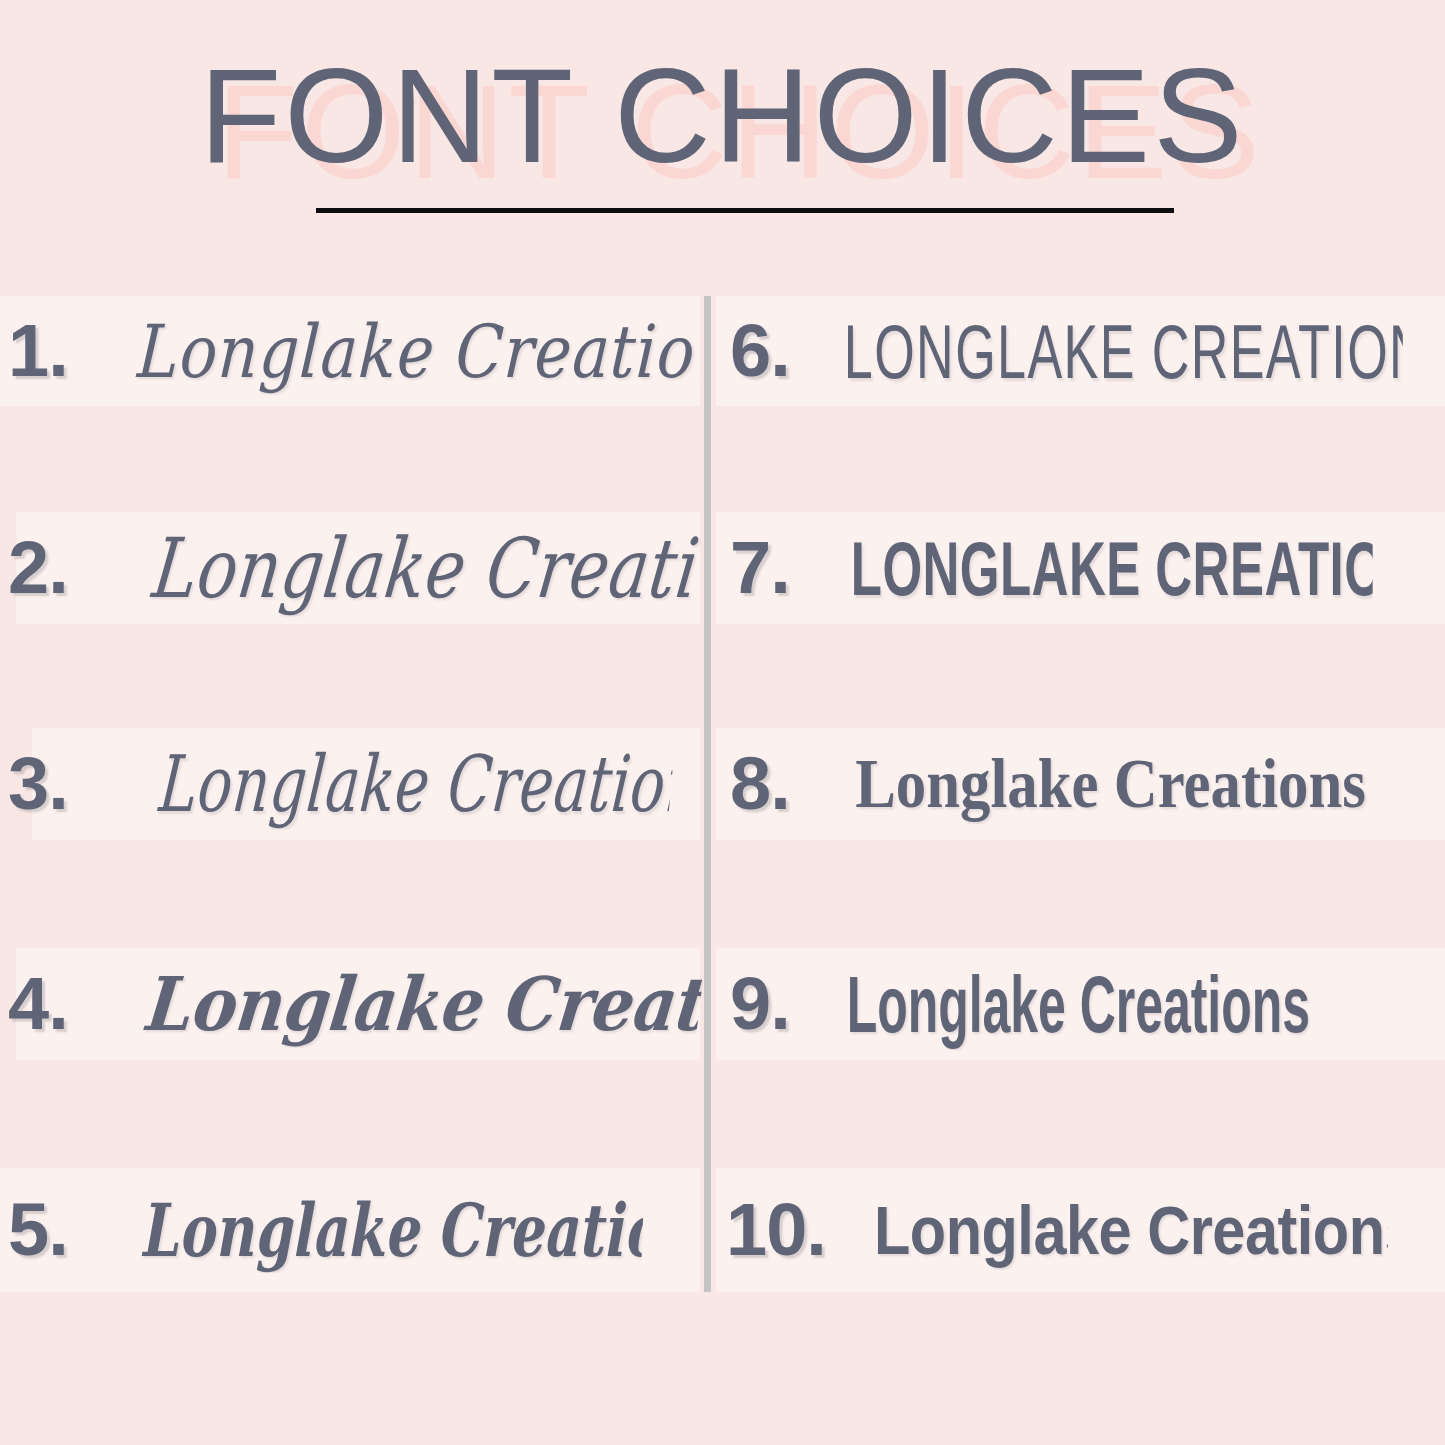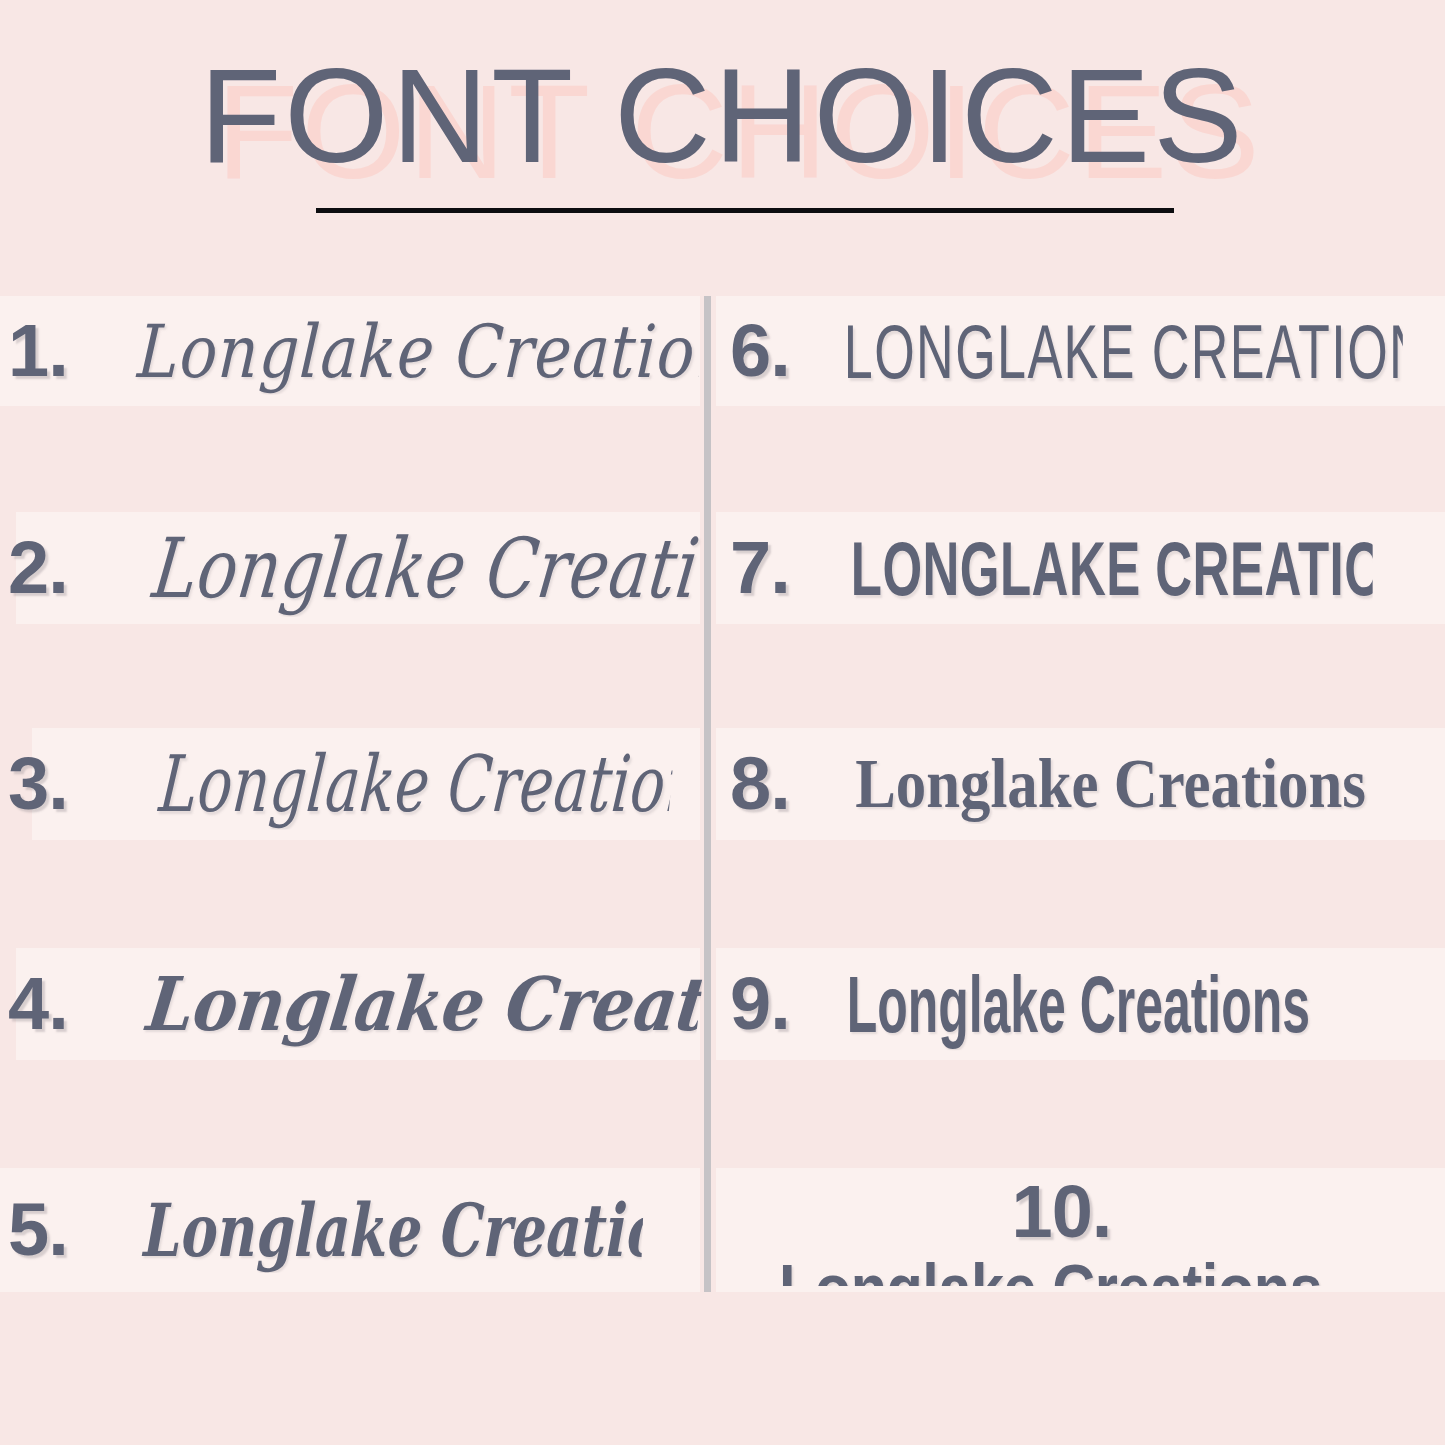--- a/index.html
+++ b/index.html
@@ -285,19 +285,19 @@
     <div class="row row-right" style="top:729px;">
       <span class="num num-r">8.</span>
       <span class="sample s8">Longlake Creations</span>
     </div>
 
     <div class="row row-right" style="top:949px;">
       <span class="num num-r">9.</span>
       <span class="sample s9">Longlake Creations</span>
     </div>
 
-    <div class="row row-right" style="top:1175px;flex-direction:column;">
+    <div class="row row-right" style="top:1175px;">
       <span class="num num-r wide">10.</span>
       <span class="sample s10">Longlake Creations</span>
     </div>
 
   </div>
 </div>
 
 </body></html>

